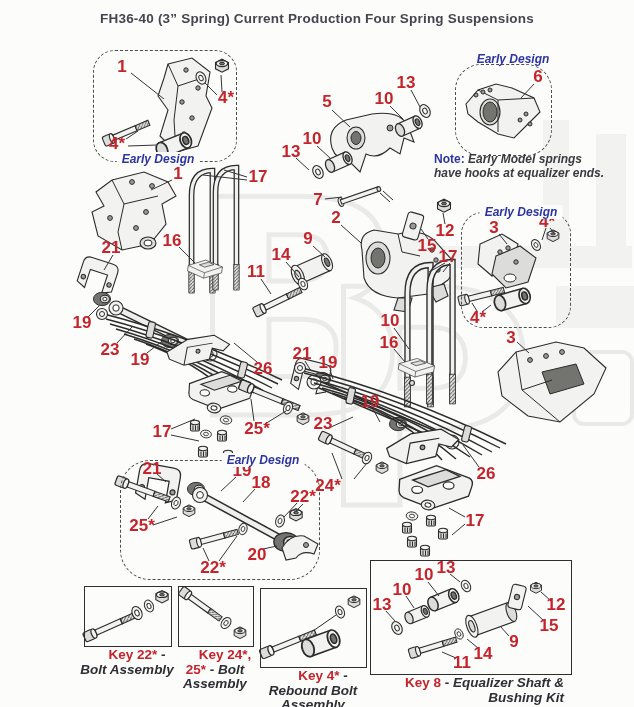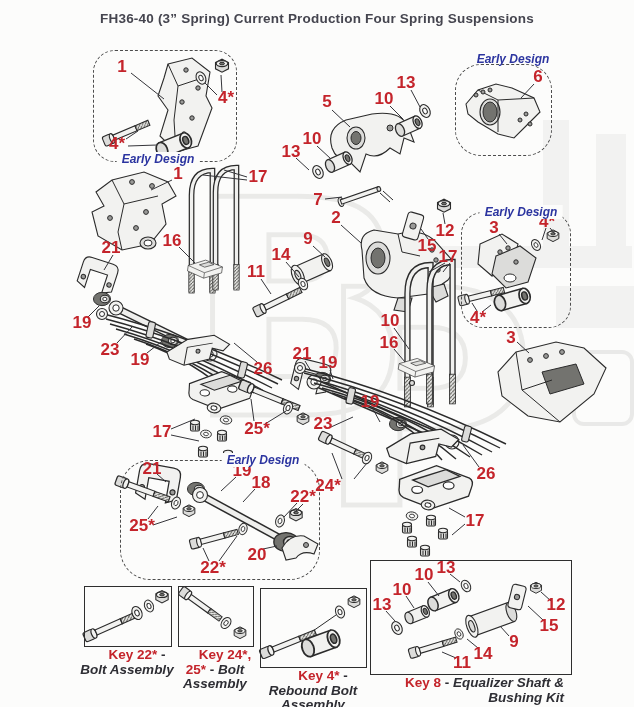--- a/index.html
+++ b/index.html
@@ -394,20 +394,25 @@
   <div class="dbox" style="left:93px;top:50px;width:142px;height:110px;"></div>
   <div class="dbox" style="left:455px;top:64px;width:95px;height:90px;border-radius:26px;"></div>
   <div class="dbox" style="left:461px;top:212px;width:108px;height:114px;"></div>
   <div class="dbox" style="left:120px;top:460px;width:198px;height:118px;border-radius:30px;"></div>
 
   <div class="ed" style="left:158px;top:159px;">Early Design</div>
   <div class="ed" style="left:513px;top:59px;background:transparent;">Early Design</div>
   <div class="ed" style="left:521px;top:212px;">Early Design</div>
   <div class="ed" style="left:263px;top:460px;">Early Design</div>
 
+  <div id="note">
+    <span class="np">Note:</span>
+    <i>Early Model springs</i><br>
+    <i>have hooks at equalizer ends.</i>
+  </div>
 
   <div class="kbox" style="left:84px;top:586px;width:86px;height:59px;"></div>
   <div class="kbox" style="left:178px;top:586px;width:74px;height:59px;"></div>
   <div class="kbox" style="left:260px;top:588px;width:105px;height:78px;"></div>
   <div class="kbox" style="left:370px;top:560px;width:200px;height:113px;"></div>
 
   <div class="kcap" style="left:76px;top:648px;width:102px;">
     <span class="kr">Key 22*</span><span> - </span><i>Bolt Assembly</i>
   </div>
   <div class="kcap" style="left:170px;top:648px;width:90px;">

